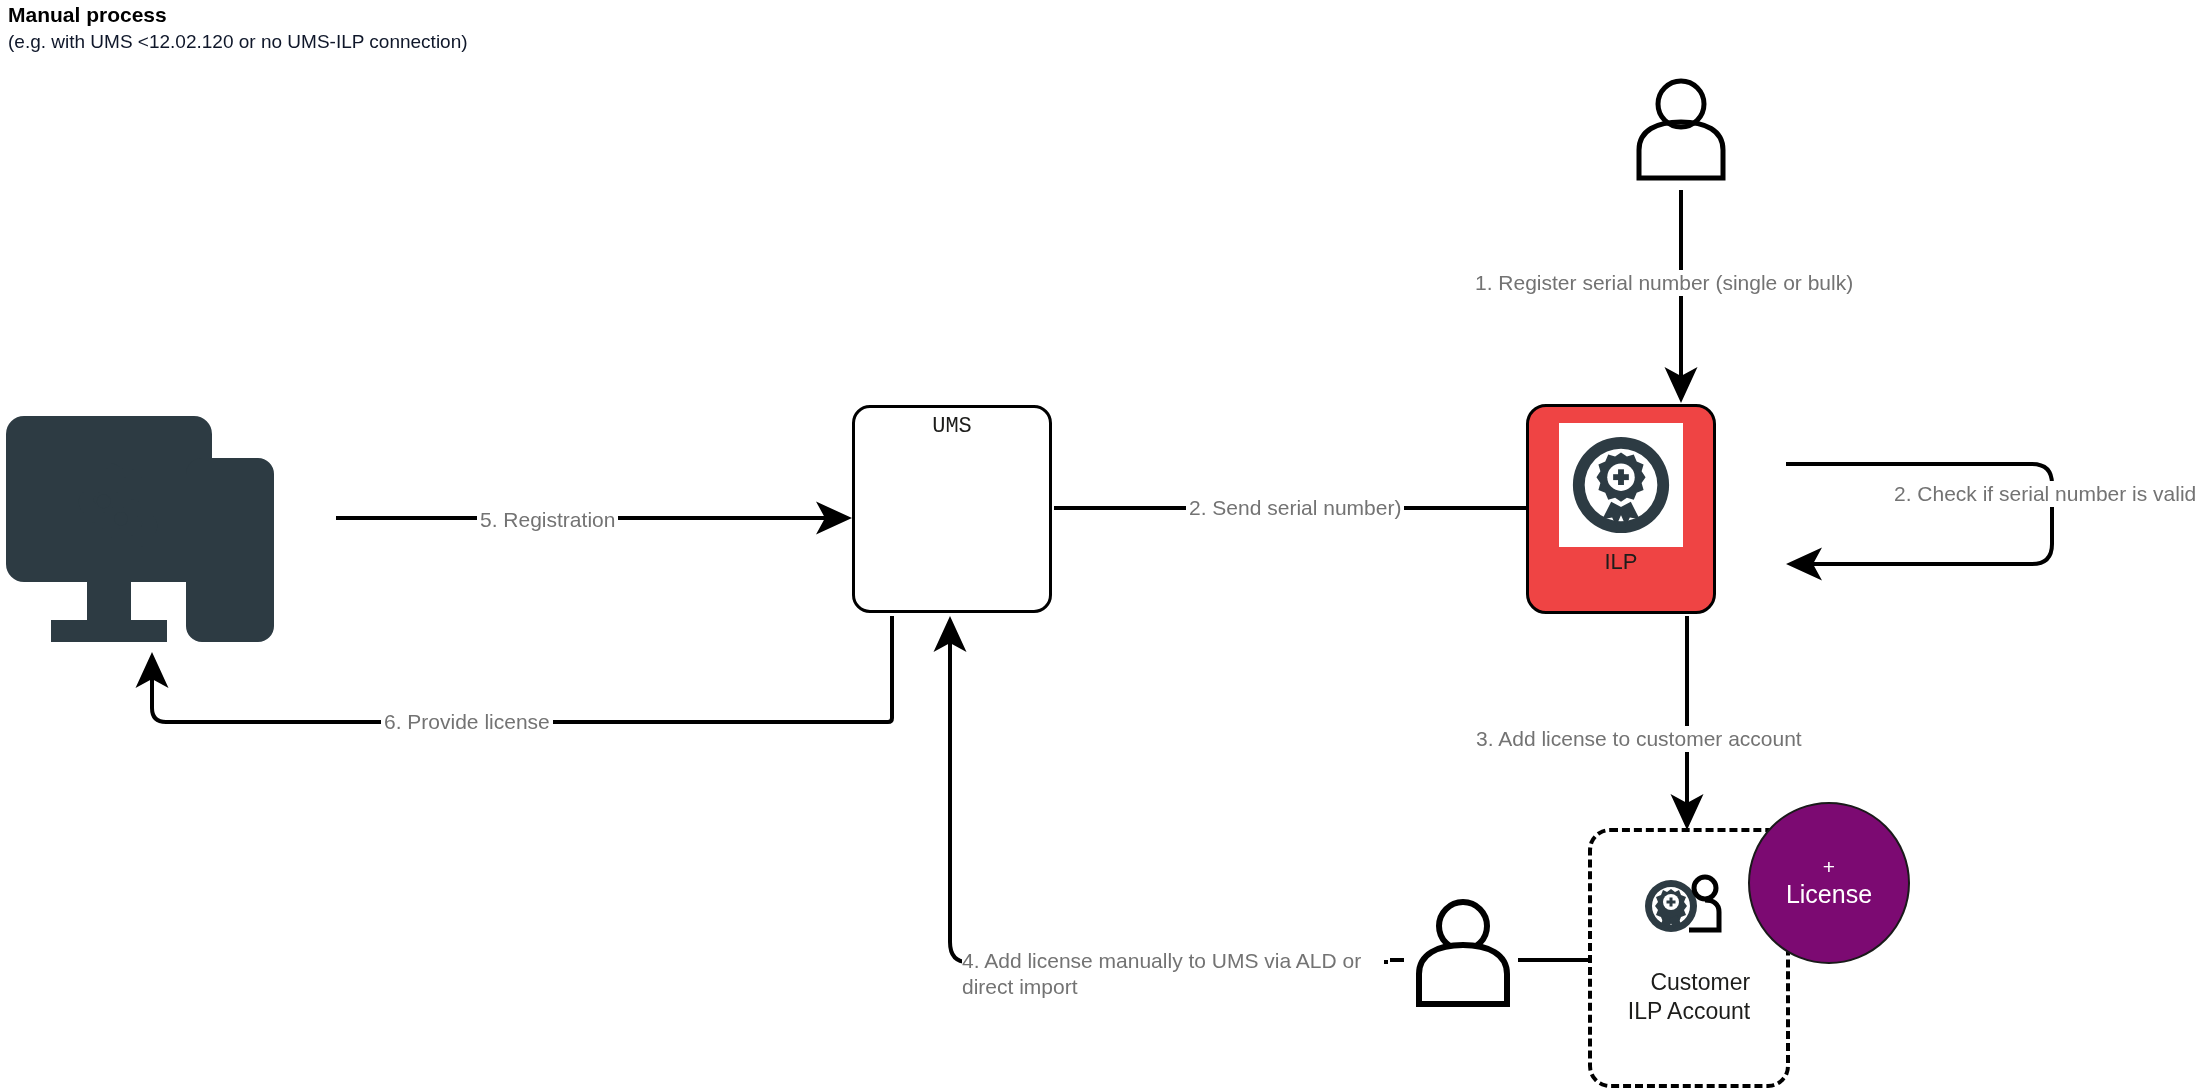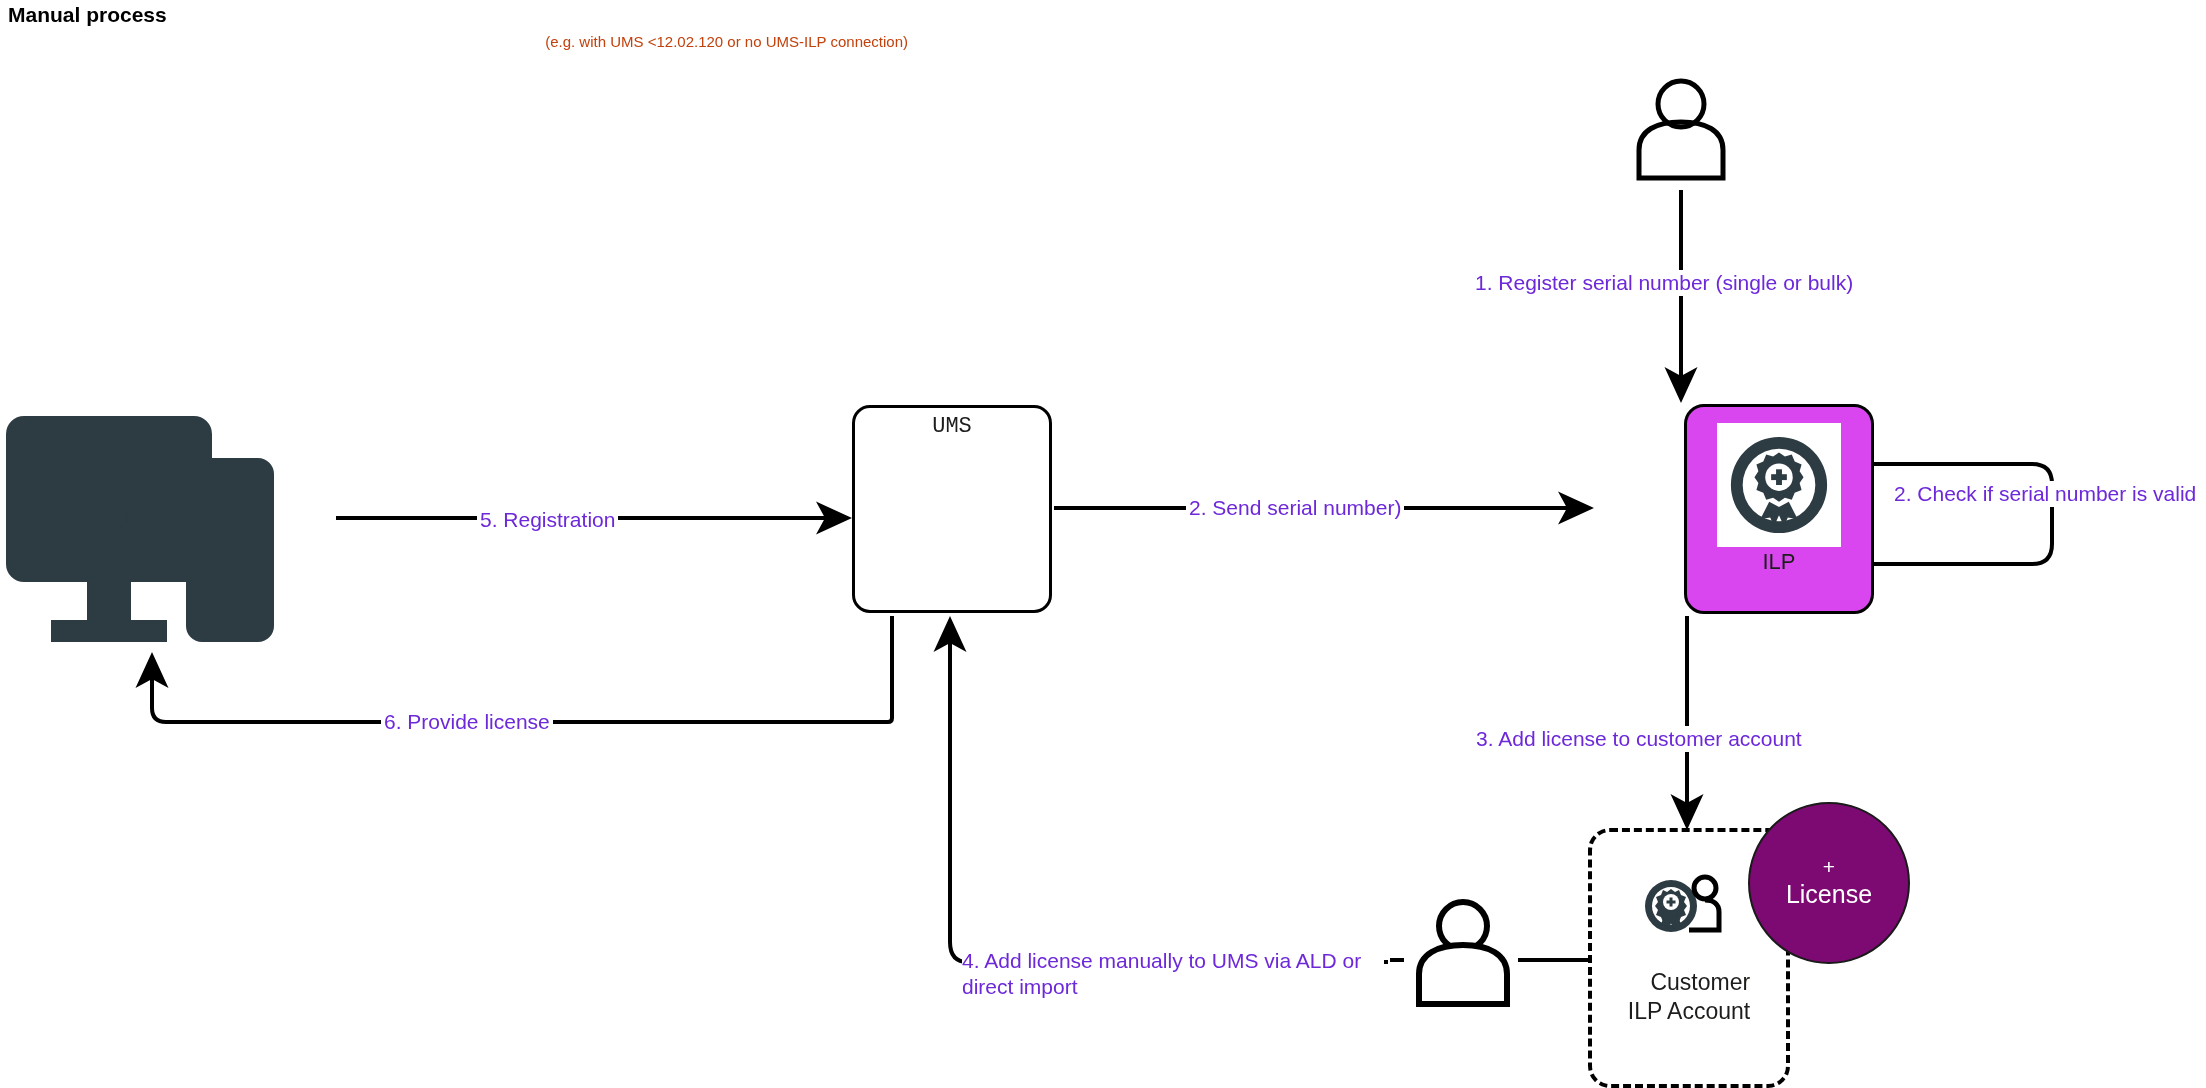--- a/index.html
+++ b/index.html
@@ -26,24 +26,23 @@
     top: 2px;
     width: 900px;
   }
   #heading .line1 {
     font-size: 21px;
     font-weight: bold;
     line-height: 26px;
     color: #000;
   }
   #heading .line2 {
-    font-size: 15px;
+    font-size: 19px;
     line-height: 28px;
-    color: #c2410c;
-    text-align: right;
+    color: #0f172a;
   }
 
   
   #wires {
     position: absolute;
     left: 0;
     top: 0;
     width: 2206px;
     height: 1088px;
   }
@@ -60,25 +59,25 @@
     align-items: center;
     justify-content: flex-start;
   }
   #ums-box {
     left: 852px;
     top: 405px;
     width: 200px;
     height: 208px;
   }
   #ilp-box {
-    left: 1684px;
+    left: 1526px;
     top: 404px;
     width: 190px;
     height: 210px;
-    background: #d946ef;
+    background: #ef4444;
     border-radius: 20px;
   }
   .node-label {
     font-size: 22px;
     color: #1d1d1b;
     text-align: center;
     line-height: 26px;
   }
   #ums-label { margin-top: 6px; font-family: Liberation Mono, monospace; }
   #ilp-label { margin-top: 2px; }
@@ -200,21 +199,21 @@
     font-size: 25px;
     line-height: 30px;
     margin-top: 2px;
   }
 
   
   .edge-label {
     position: absolute;
     font-size: 21px;
     line-height: 26px;
-    color: #6d28d9;
+    color: #737373;
     background: #ffffff;
     white-space: nowrap;
     padding: 0 3px;
   }
   .edge-label.two-line {
     white-space: normal;
     text-align: left;
   }
 
   #lbl-1 { left: 1472px; top: 270px; }

